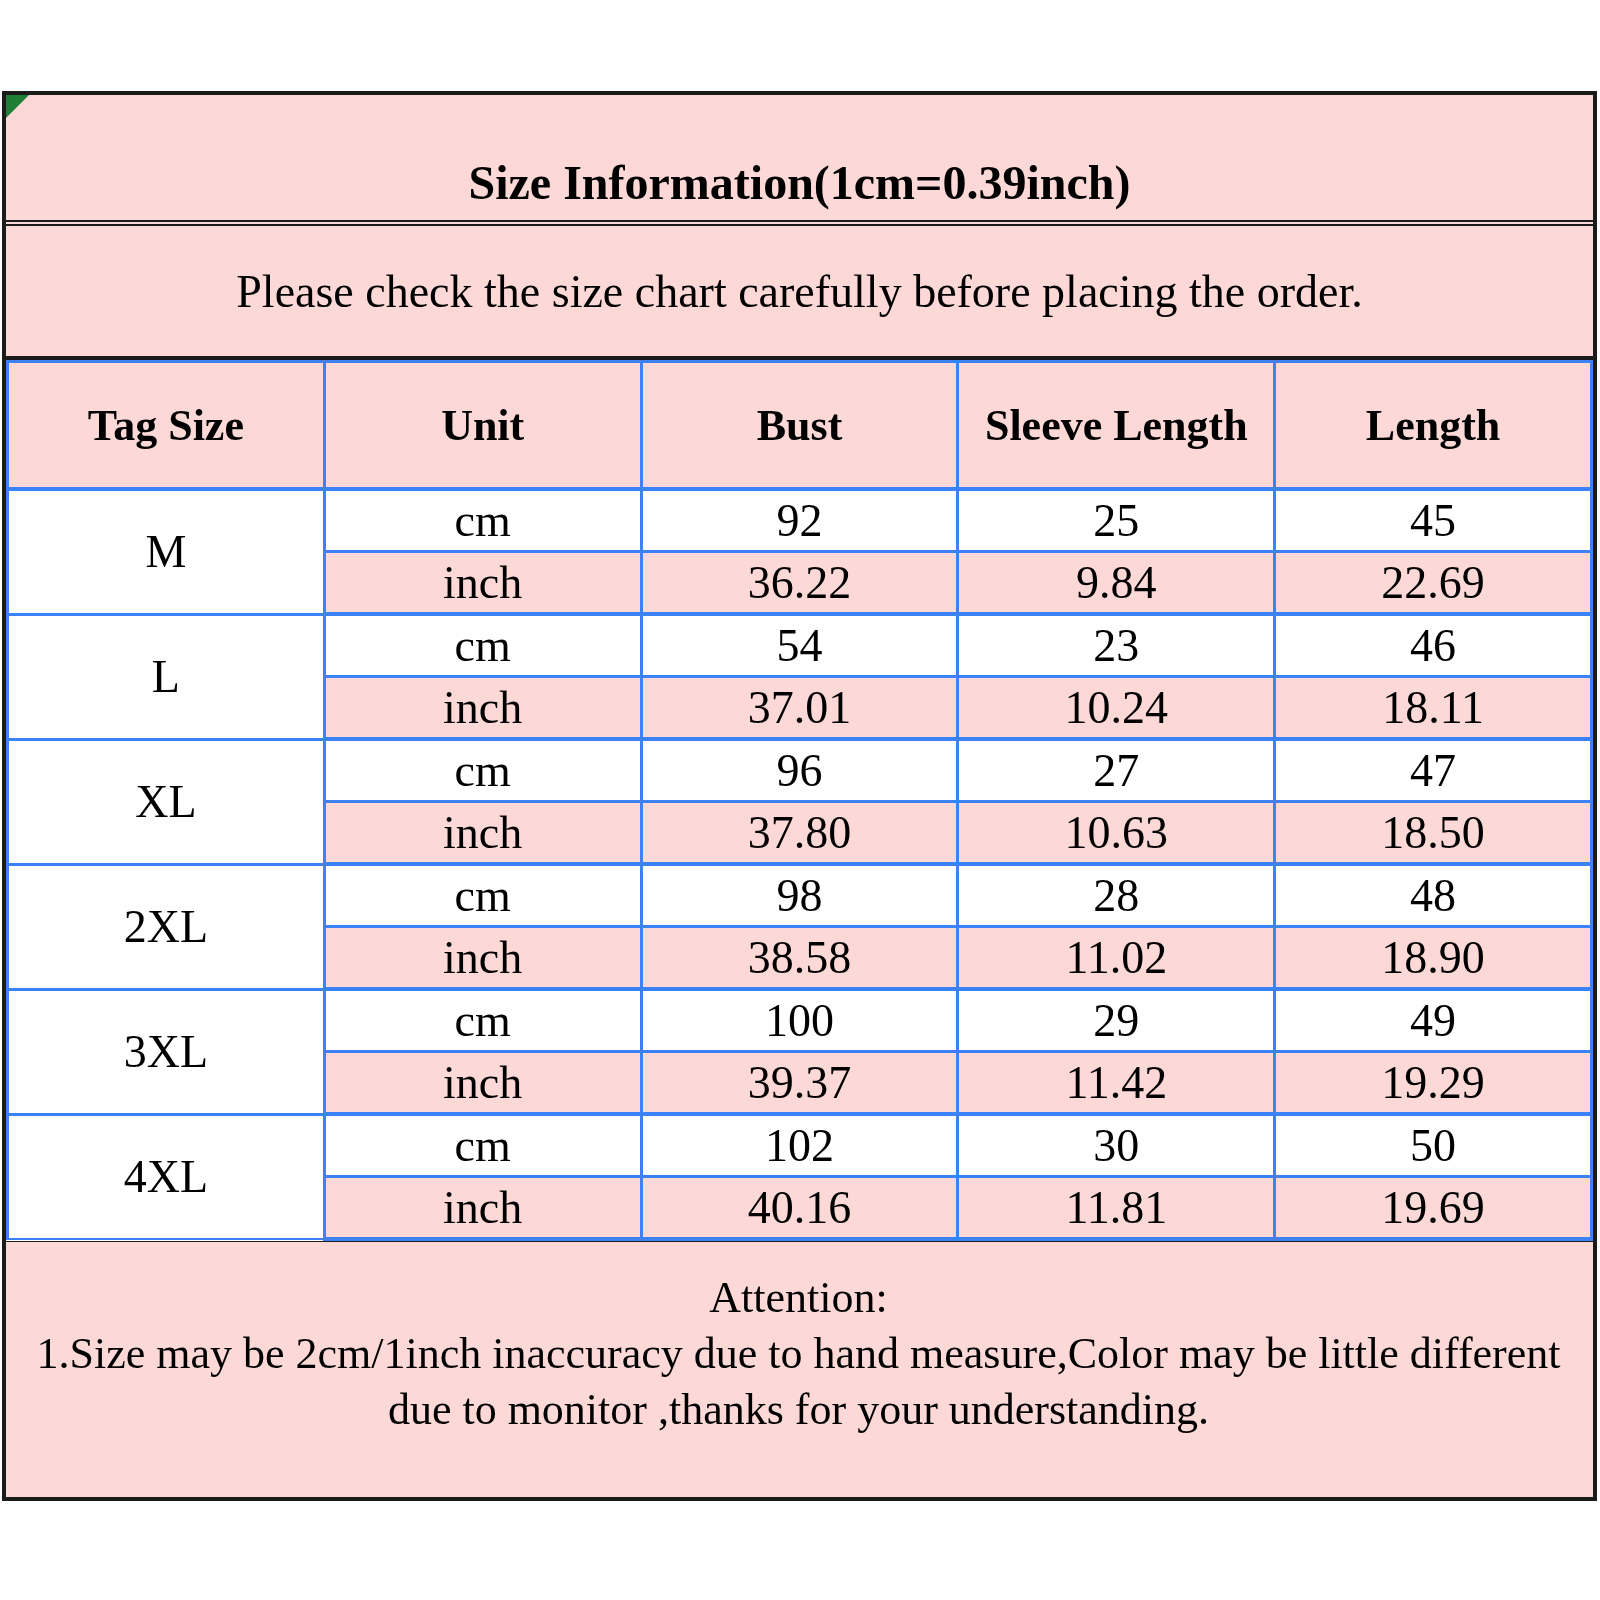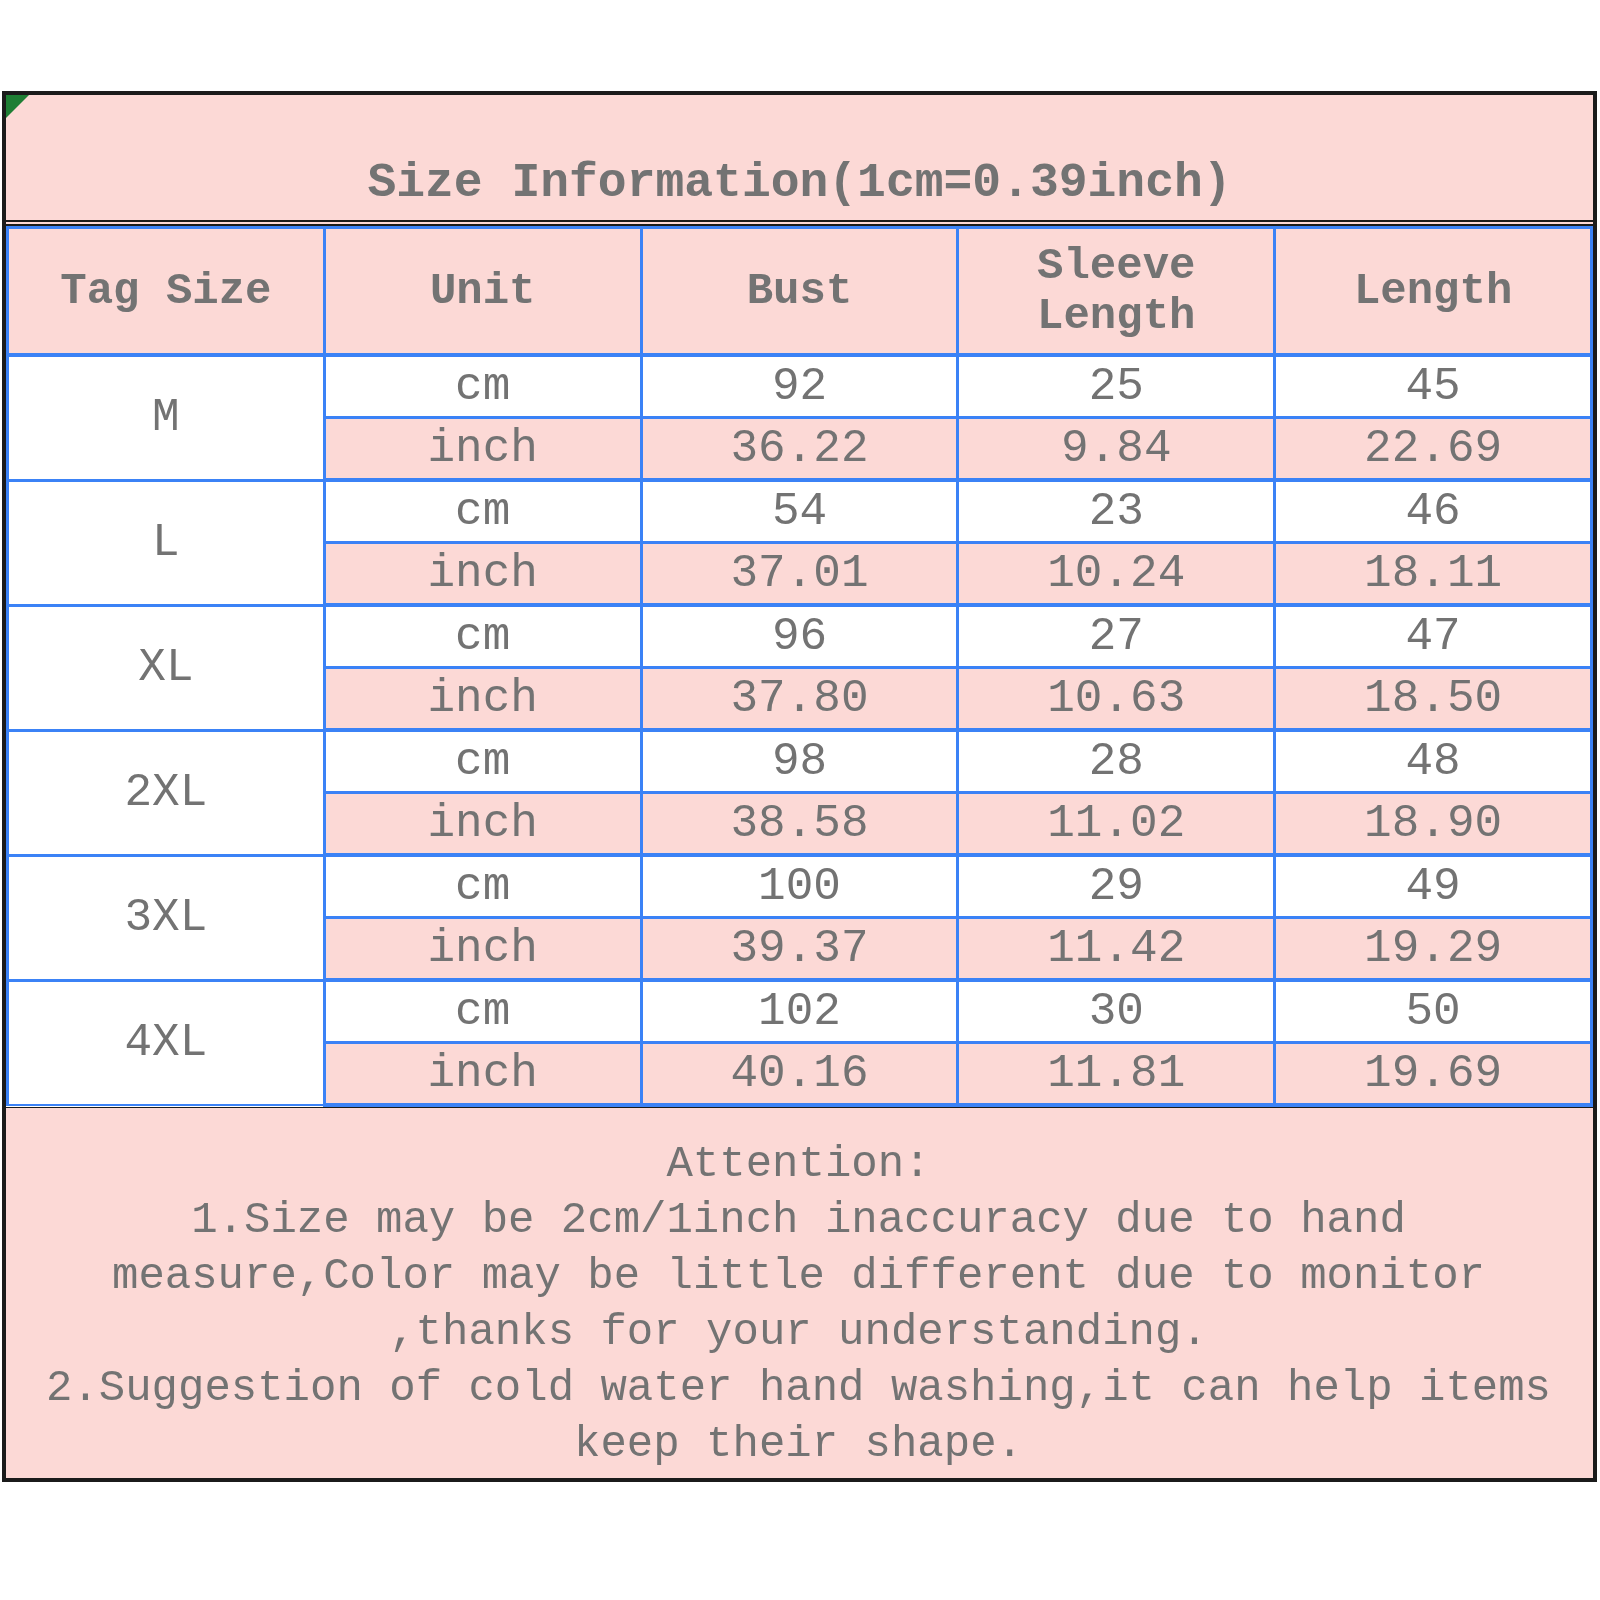--- a/index.html
+++ b/index.html
@@ -8,22 +8,22 @@
     background: #ffffff;
     width: 1600px;
     height: 1600px;
     overflow: hidden;
   }
   .canvas {
     position: relative;
     width: 1600px;
     height: 1600px;
     background: #ffffff;
-    font-family: Liberation Mono, monospace;
-    color: #737373;
+    font-family: Liberation Serif, serif;
+    color: #000000;
   }
   .sheet {
     position: absolute;
     left: 2px;
     top: 91px;
     width: 1595px;
     box-sizing: border-box;
     border: 4px solid #1b1b1b;
     background: #ffffff;
   }
@@ -111,20 +111,23 @@
 <body>
 
 <div class="canvas">
   <div class="sheet">
 
     <div class="block title-block">
       <span class="corner-marker"></span>
       <span class="title-text">Size Information(1cm=0.39inch)</span>
     </div>
 
+    <div class="block subtitle-block">
+      <span>Please check the size chart carefully before placing the order.</span>
+    </div>
 
     <table class="size-table">
       <thead>
         <tr>
           <th>Tag Size</th>
           <th>Unit</th>
           <th>Bust</th>
           <th>Sleeve Length</th>
           <th>Length</th>
         </tr>
@@ -212,17 +215,16 @@
           <td>40.16</td>
           <td>11.81</td>
           <td>19.69</td>
         </tr>
       </tbody>
     </table>
 
     <div class="block attention-block">
       <div>Attention:</div>
       <div>1.Size may be 2cm/1inch inaccuracy due to hand measure,Color may be little different due to monitor ,thanks for your understanding.</div>
-      <div>2.Suggestion of cold water hand washing,it can help items keep their shape.</div>
     </div>
 
   </div>
 </div>
 
 </body></html>

